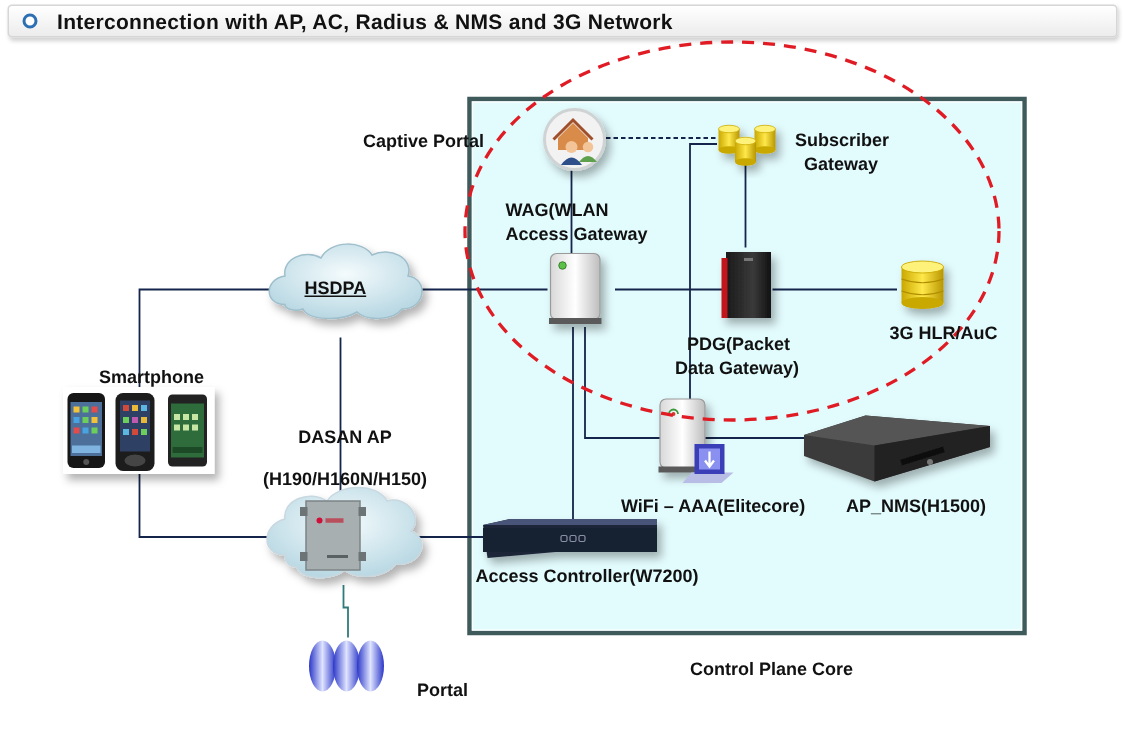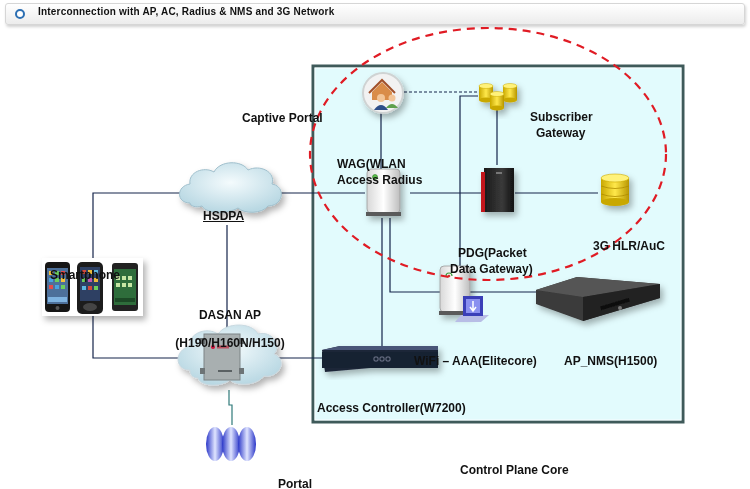--- a/index.html
+++ b/index.html
@@ -1,21 +1,21 @@
 <!DOCTYPE html>
 <html><head>
 <meta charset="utf-8">
 <style>
   html, body { margin:0; padding:0; background:#ffffff; }
   body { width:750px; height:489px; position:relative; overflow:hidden; font-family:"Liberation Sans", sans-serif; }
   .titlebar { position:absolute; left:5px; top:3px; width:738px; height:20px; background:linear-gradient(#ffffff,#ececec); border:1px solid #d6d6d6; border-radius:3px; box-shadow:1px 2px 3px rgba(0,0,0,0.18); }
   .title-bullet { position:absolute; left:9px; top:5px; width:6px; height:6px; border-radius:50%; border:2px solid #2c6fb3; background:#fff; }
-  .title-text { position:absolute; left:32px; top:2px; font-size:10px; font-weight:bold; color:#111; letter-spacing:0.2px; }
+  .title-text { position:absolute; left:32px; top:2px; font-size:14px; font-weight:bold; color:#111; letter-spacing:0.2px; }
   svg { position:absolute; left:0; top:0; }
-  .lbl { position:absolute; font-size:12px; font-weight:bold; color:#111; white-space:nowrap; line-height:15px;margin-top:24px; }
+  .lbl { position:absolute; font-size:12px; font-weight:bold; color:#111; white-space:nowrap; line-height:15px; }
   .center { text-align:center; }
 </style>
 </head>
 <body>
 
 <div class="titlebar">
   <span class="title-bullet"></span>
   <span class="title-text">Interconnection with AP, AC, Radius &amp; NMS and 3G Network</span>
 </div>
 
@@ -240,25 +240,25 @@
     <ellipse cx="247" cy="444" rx="9" ry="17" fill="url(#portalG)"></ellipse>
   </g>
 
   <ellipse cx="488" cy="154" rx="178" ry="126" fill="none" stroke="#e01b24" stroke-width="2.2" stroke-dasharray="8,6"></ellipse>
 </svg>
 
 <div class="lbl" style="left:242px;top:87px;">Captive Portal</div>
 <div class="lbl" style="left:530px;top:86px;">Subscriber</div>
 <div class="lbl" style="left:536px;top:102px;">Gateway</div>
 <div class="lbl" style="left:337px;top:133px;">WAG(WLAN</div>
-<div class="lbl" style="left:337px;top:149px;">Access Radius</div>
+<div class="lbl" style="left:337px;top:149px;">Access Gateway</div>
 <div class="lbl" style="left:203px;top:185px;text-decoration:underline;">HSDPA</div>
 <div class="lbl" style="left:458px;top:222px;">PDG(Packet</div>
 <div class="lbl" style="left:450px;top:238px;">Data Gateway)</div>
 <div class="lbl" style="left:593px;top:215px;">3G HLR/AuC</div>
-<div class="lbl" style="left:50px;top:244px;">Smartphone</div>
+<div class="lbl" style="left:66px;top:244px;">Smartphone</div>
 <div class="lbl center" style="left:170px;width:120px;top:284px;">DASAN AP</div>
 <div class="lbl center" style="left:168px;width:124px;top:312px;">(H190/H160N/H150)</div>
 <div class="lbl" style="left:414px;top:330px;">WiFi – AAA(Elitecore)</div>
 <div class="lbl" style="left:564px;top:330px;">AP_NMS(H1500)</div>
 <div class="lbl" style="left:317px;top:377px;">Access Controller(W7200)</div>
 <div class="lbl" style="left:268px;top:453px;padding-left:10px;">Portal</div>
 <div class="lbl" style="left:460px;top:439px;">Control Plane Core</div>
 
 </body></html>

